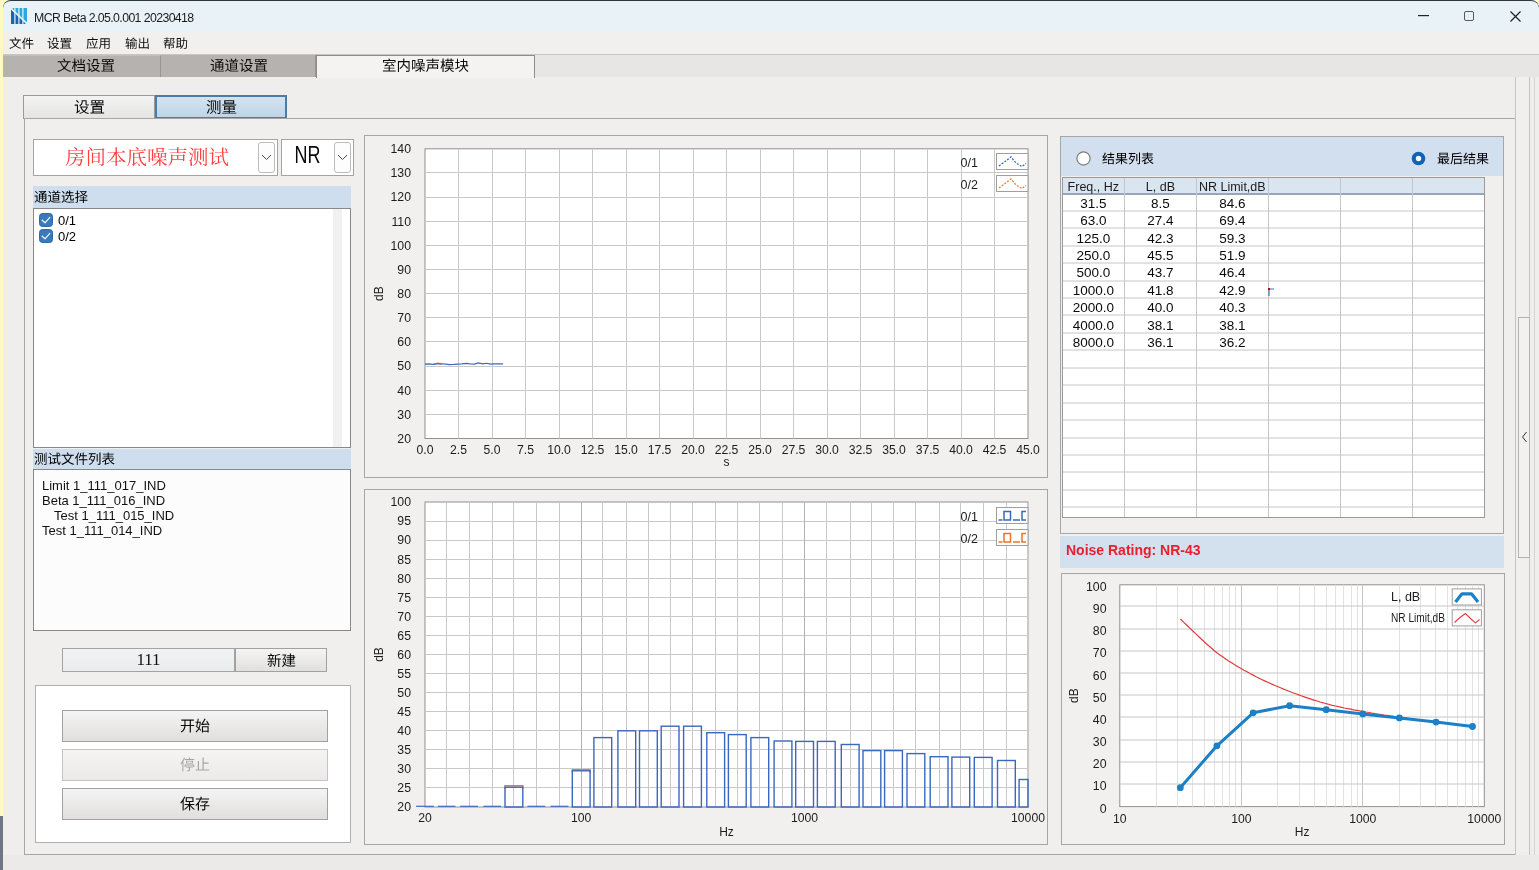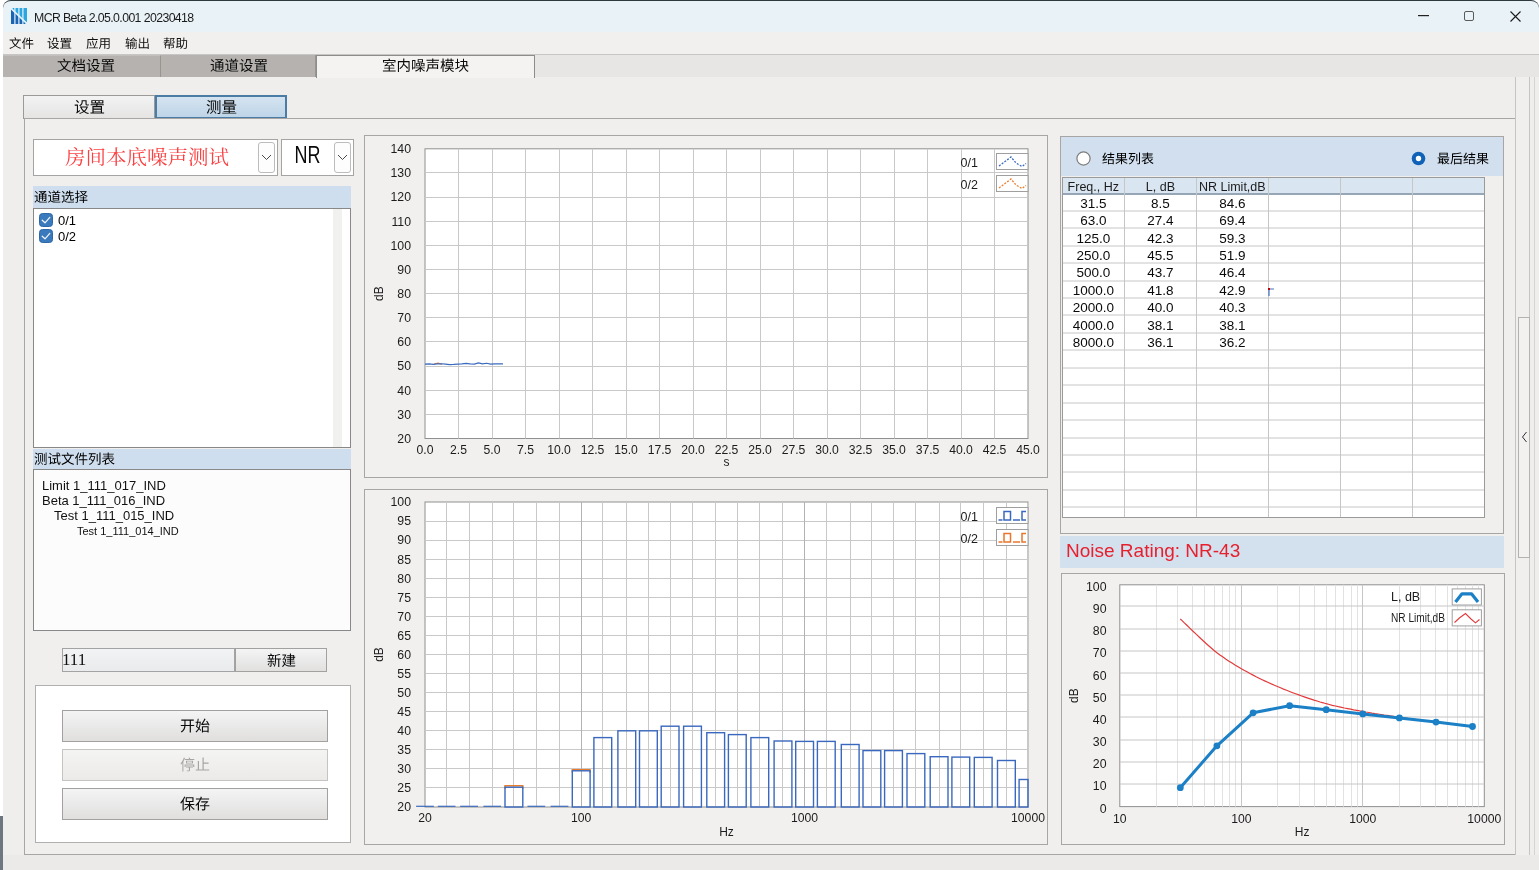--- a/index.html
+++ b/index.html
@@ -1,13 +1,13 @@
 <!DOCTYPE html>
 <html><head><meta charset="utf-8"><style>html,body{margin:0;padding:0;background:#333335;}*{box-sizing:border-box;}body{font-family:"Liberation Sans", sans-serif;}.a{position:absolute;}</style></head><body>
-<div style="position:relative;width:1539px;height:870px;overflow:hidden;background:#ffffff">
+<div style="position:relative;width:1539px;height:870px;overflow:hidden;background:#fef9c3">
     <div class="a" style="left:0;top:816px;width:3px;height:54px;background:#6d7681"></div>
     <div class="a" style="left:3px;top:0;width:1536px;height:870px;background:#efeeec;border-radius:8px 8px 0 0"></div>
     <div class="a" style="left:3px;top:0;width:1536px;height:32px;background:#e9f2f7;border-top:1px solid #2c393f;border-radius:8px 8px 0 0"></div>
     <svg class="a" style="left:11px;top:8px" width="16" height="16" viewBox="0 0 16 16">
 <path d="M0 2 L2 0 H16 V14 L14 16 H0 Z" fill="#2aa7e0"></path>
 <path d="M0 1.5 L14.5 16 H0 Z" fill="#1865b4"></path>
 <path d="M-0.5 0 L16 15.5" stroke="#e9f2f7" stroke-width="1.6"></path>
 <g stroke="#e9f2f7" stroke-width="1.2">
 <line x1="3.9" y1="0" x2="3.9" y2="16"></line>
         <line x1="7.9" y1="0" x2="7.9" y2="16"></line>
@@ -94,23 +94,23 @@
     </svg>
     <div style="position:absolute;left:58px;top:228.5px;font-size:13px;color:#000;font-family:'Liberation Sans', sans-serif;font-weight:normal;white-space:nowrap;line-height:16px;">0/2</div>
     <div class="a" style="left:33px;top:449px;width:318px;height:20px;background:#cfdeee"></div>
     <svg style="position:absolute;left:34.0px;top:451.2px;overflow:visible" width="83" height="17" viewBox="0 -12.8 83 17">
       <path d="M6.6 -1.2C7.2 -0.6 8 0.4 8.4 1L9.1 0.5C8.7 -0.1 7.9 -1 7.2 -1.6ZM4.2 -10.6V-2.1H5V-9.8H7.9V-2.1H8.8V-10.6ZM11.7 -11.2V-0.1C11.7 0.1 11.6 0.2 11.4 0.2C11.2 0.2 10.6 0.2 9.9 0.2C10 0.4 10.2 0.8 10.2 1C11.1 1 11.7 1 12.1 0.9C12.4 0.7 12.5 0.5 12.5 -0.1V-11.2ZM9.9 -10.1V-2H10.7V-10.1ZM6 -8.8V-4C6 -2.4 5.8 -0.7 3.5 0.4C3.6 0.6 3.9 0.9 4 1.1C6.4 -0.2 6.8 -2.2 6.8 -4V-8.8ZM1.1 -10.5C1.8 -10.1 2.8 -9.4 3.3 -9L3.9 -9.8C3.4 -10.2 2.4 -10.8 1.7 -11.2ZM0.5 -6.8C1.3 -6.4 2.2 -5.8 2.7 -5.4L3.3 -6.2C2.8 -6.6 1.8 -7.2 1.1 -7.6ZM0.8 0.4 1.7 0.9C2.3 -0.3 2.9 -2 3.4 -3.4L2.6 -3.9C2.1 -2.4 1.3 -0.7 0.8 0.4Z M15.1 -10.5C15.8 -9.9 16.7 -9 17.1 -8.5L17.8 -9.2C17.4 -9.7 16.5 -10.5 15.8 -11.1ZM24 -10.7C24.6 -10.2 25.2 -9.3 25.4 -8.8L26.2 -9.3C25.9 -9.8 25.3 -10.6 24.7 -11.2ZM14.2 -7.1V-6.1H16.1V-1.3C16.1 -0.7 15.6 -0.3 15.4 -0.1C15.6 0.1 15.8 0.5 15.9 0.7C16.1 0.5 16.5 0.2 18.8 -1.3C18.7 -1.5 18.6 -1.9 18.5 -2.2L17 -1.2V-7.1ZM22.6 -11.3 22.6 -8.5H18.2V-7.6H22.7C22.9 -2.5 23.6 1 25.2 1C25.7 1 26.3 0.5 26.6 -1.8C26.4 -1.9 25.9 -2.2 25.7 -2.4C25.7 -1 25.5 -0.3 25.3 -0.3C24.4 -0.3 23.9 -3.4 23.7 -7.6H26.4V-8.5H23.6C23.6 -9.4 23.6 -10.3 23.6 -11.3ZM18.4 -0.8 18.6 0.1C19.8 -0.2 21.2 -0.6 22.7 -1.1L22.5 -2L21 -1.5V-4.6H22.2V-5.6H18.6V-4.6H20V-1.3Z M32.7 -11.1C33.1 -10.4 33.5 -9.5 33.7 -9L34.8 -9.4C34.6 -9.9 34.2 -10.8 33.8 -11.4ZM27.7 -9V-8H29.8C30.6 -5.9 31.6 -4.1 33 -2.7C31.5 -1.5 29.7 -0.5 27.5 0.1C27.7 0.3 28 0.8 28.1 1.1C30.4 0.3 32.3 -0.6 33.8 -2C35.3 -0.6 37.1 0.4 39.4 1C39.5 0.7 39.8 0.3 40.1 0.1C37.9 -0.5 36.1 -1.4 34.6 -2.7C35.9 -4.1 37 -5.8 37.7 -8H39.9V-9ZM33.8 -3.4C32.5 -4.7 31.5 -6.2 30.8 -8H36.6C35.9 -6.1 35 -4.6 33.8 -3.4Z M44.8 -4.6V-3.6H48.7V1.1H49.7V-3.6H53.4V-4.6H49.7V-7.6H52.8V-8.6H49.7V-11.2H48.7V-8.6H46.8C47 -9.2 47.2 -9.8 47.3 -10.5L46.3 -10.7C46 -8.9 45.5 -7.2 44.7 -6C44.9 -5.9 45.3 -5.7 45.5 -5.5C45.9 -6.1 46.2 -6.8 46.5 -7.6H48.7V-4.6ZM44.1 -11.3C43.4 -9.2 42.2 -7.2 40.9 -5.9C41.1 -5.7 41.4 -5.1 41.5 -4.9C41.9 -5.4 42.3 -5.9 42.8 -6.5V1.1H43.7V-8.1C44.2 -9 44.7 -10 45.1 -11Z M62.7 -9.8V-2.2H63.7V-9.8ZM65.4 -11.3V-0.2C65.4 -0 65.4 0.1 65.2 0.1C64.9 0.1 64.2 0.1 63.5 0C63.6 0.3 63.8 0.8 63.8 1C64.9 1 65.5 1 65.9 0.9C66.3 0.7 66.5 0.4 66.5 -0.2V-11.3ZM56.4 -4.1C57.1 -3.6 58 -2.9 58.5 -2.4C57.6 -1.1 56.4 -0.2 55.1 0.3C55.3 0.5 55.6 0.9 55.7 1.1C58.5 -0.1 60.6 -2.8 61.3 -7.5L60.7 -7.6L60.5 -7.6H57.5C57.7 -8.2 57.9 -8.9 58 -9.6H61.7V-10.6H54.8V-9.6H57C56.6 -7.6 55.8 -5.7 54.7 -4.4C54.9 -4.3 55.3 -3.9 55.5 -3.7C56.1 -4.5 56.7 -5.5 57.1 -6.7H60.2C59.9 -5.4 59.5 -4.3 59 -3.3C58.5 -3.8 57.7 -4.4 57 -4.8Z M70.9 1.1C71.2 0.9 71.7 0.7 75.5 -0.5C75.4 -0.7 75.3 -1.1 75.3 -1.4L72 -0.4V-3.4C72.8 -3.9 73.6 -4.5 74.1 -5.2C75.2 -2.4 77.1 -0.3 79.9 0.6C80 0.4 80.3 -0 80.6 -0.3C79.2 -0.6 78.1 -1.3 77.1 -2.2C78 -2.7 79 -3.4 79.8 -4.1L78.9 -4.7C78.3 -4.1 77.4 -3.4 76.6 -2.8C76 -3.5 75.5 -4.3 75.1 -5.2H80.1V-6.1H74.7V-7.3H79.1V-8.1H74.7V-9.3H79.7V-10.1H74.7V-11.3H73.7V-10.1H68.9V-9.3H73.7V-8.1H69.6V-7.3H73.7V-6.1H68.4V-5.2H72.9C71.6 -4 69.7 -3 68 -2.5C68.2 -2.3 68.5 -1.9 68.7 -1.6C69.4 -1.9 70.2 -2.3 71 -2.7V-0.7C71 -0.2 70.7 0 70.5 0.1C70.6 0.4 70.8 0.8 70.9 1.1Z" fill="#000"></path>
     </svg>
     <div class="a" style="left:33px;top:469px;width:318px;height:162px;background:#fcfcfc;border:1px solid #888"></div>
     <div style="position:absolute;left:42px;top:477.5px;font-size:13px;color:#111;font-family:'Liberation Sans', sans-serif;font-weight:normal;white-space:nowrap;line-height:16px;">Limit 1_111_017_IND</div>
     <div style="position:absolute;left:42px;top:492.8px;font-size:13px;color:#111;font-family:'Liberation Sans', sans-serif;font-weight:normal;white-space:nowrap;line-height:16px;">Beta 1_111_016_IND</div>
     <div style="position:absolute;left:42px;top:508.1px;font-size:13px;color:#111;font-family:'Liberation Sans', sans-serif;font-weight:normal;white-space:nowrap;line-height:16px;margin-left:12px;">Test 1_111_015_IND</div>
-    <div style="position:absolute;left:42px;top:523.4px;font-size:11px;color:#111;font-family:'Liberation Sans', sans-serif;font-weight:normal;white-space:nowrap;line-height:16px;margin-left:35px;">Test 1_111_014_IND</div>
+    <div style="position:absolute;left:42px;top:523.4px;font-size:13px;color:#111;font-family:'Liberation Sans', sans-serif;font-weight:normal;white-space:nowrap;line-height:16px;">Test 1_111_014_IND</div>
     <div class="a" style="left:62px;top:648px;width:173px;height:24px;background:linear-gradient(180deg,#f2f3f4,#e9ebec);border:1px solid #a3a3a3"></div>
-    <div style="position:absolute;left:62px;top:650px;font-size:17px;color:#111;font-family:'Liberation Serif', serif;font-weight:normal;white-space:nowrap;line-height:20px;width:173px;text-align:left;">111</div>
+    <div style="position:absolute;left:62px;top:650px;font-size:17px;color:#111;font-family:'Liberation Serif', serif;font-weight:normal;white-space:nowrap;line-height:20px;width:173px;text-align:center;">111</div>
     <div class="a" style="left:235px;top:648px;width:92px;height:24px;background:linear-gradient(180deg,#f4f4f4,#e1e0df);border:1px solid #a3a19f"></div>
     <svg style="position:absolute;left:266.5px;top:651.7px;overflow:visible" width="31" height="18" viewBox="0 -13.8 31 18">
       <path d="M5.2 -3.1C5.7 -2.4 6.2 -1.4 6.4 -0.7L7.2 -1.2C7 -1.8 6.4 -2.8 6 -3.5ZM2 -3.4C1.7 -2.5 1.2 -1.6 0.6 -1C0.8 -0.9 1.2 -0.6 1.4 -0.4C1.9 -1.1 2.5 -2.2 2.8 -3.2ZM8 -10.8V-5.8C8 -3.9 7.9 -1.4 6.7 0.4C6.9 0.5 7.3 0.8 7.5 1C8.8 -0.9 9 -3.7 9 -5.8V-6.3H11.2V1.1H12.3V-6.3H13.9V-7.3H9V-10.1C10.6 -10.3 12.2 -10.7 13.4 -11.1L12.6 -11.9C11.5 -11.5 9.6 -11 8 -10.8ZM3.1 -12C3.3 -11.6 3.6 -11.1 3.7 -10.7H0.9V-9.7H7.3V-10.7H4.9C4.7 -11.1 4.4 -11.8 4.1 -12.2ZM5.5 -9.7C5.3 -9 5 -8 4.7 -7.4H0.7V-6.4H3.6V-4.9H0.7V-4H3.6V-0.3C3.6 -0.1 3.6 -0.1 3.5 -0.1C3.3 -0.1 2.9 -0.1 2.3 -0.1C2.5 0.2 2.6 0.6 2.7 0.9C3.4 0.9 3.9 0.8 4.2 0.7C4.5 0.5 4.6 0.3 4.6 -0.2V-4H7.4V-4.9H4.6V-6.4H7.5V-7.4H5.7C5.9 -8 6.2 -8.7 6.5 -9.5ZM1.8 -9.4C2.1 -8.8 2.3 -7.9 2.4 -7.4L3.3 -7.6C3.3 -8.2 3 -9 2.7 -9.6Z M20.2 -10.9V-10.1H22.9V-9H19.3V-8.1H22.9V-7H20.1V-6.1H22.9V-5H20V-4.2H22.9V-3H19.4V-2.2H22.9V-0.7H24V-2.2H28.1V-3H24V-4.2H27.5V-5H24V-6.1H27.2V-8.1H28.2V-9H27.2V-10.9H24V-12.2H22.9V-10.9ZM24 -8.1H26.2V-7H24ZM24 -9V-10.1H26.2V-9ZM15.9 -5.7C15.9 -5.9 16.2 -6 16.5 -6.2H18.2C18.1 -4.9 17.8 -3.8 17.4 -2.8C17 -3.4 16.7 -4.1 16.4 -5L15.6 -4.7C16 -3.5 16.4 -2.6 17 -1.8C16.4 -0.9 15.8 -0.1 15 0.4C15.3 0.6 15.7 1 15.8 1.2C16.5 0.6 17.2 -0.1 17.7 -1C19.2 0.4 21.3 0.8 24 0.8H28C28.1 0.5 28.3 0 28.4 -0.2C27.7 -0.2 24.6 -0.2 24 -0.2C21.5 -0.2 19.5 -0.5 18.1 -1.9C18.7 -3.3 19.1 -5 19.3 -7L18.7 -7.1L18.5 -7.1H17.3C18 -8.2 18.7 -9.6 19.4 -11L18.7 -11.4L18.4 -11.3H15.4V-10.3H17.9C17.4 -9 16.6 -7.8 16.4 -7.5C16.1 -7 15.7 -6.6 15.5 -6.6C15.6 -6.4 15.8 -5.9 15.9 -5.7Z" fill="#0c0c0c"></path>
     </svg>
     <div class="a" style="left:35px;top:685px;width:316px;height:158px;background:#fff;border:1px solid #b2b0ae"></div>
     <div class="a" style="left:62px;top:710px;width:266px;height:32px;background:linear-gradient(180deg,#f4f4f4,#e0dfde);border:1px solid #a3a19f"></div>
     <svg style="position:absolute;left:180.0px;top:717.2px;overflow:visible" width="32" height="19" viewBox="0 -14.2 32 19">
       <path d="M9.7 -10.5V-6.3H5.5V-6.9V-10.5ZM0.8 -6.3V-5.2H4.3C4.1 -3.1 3.3 -1.1 0.8 0.4C1.1 0.6 1.5 1 1.7 1.3C4.5 -0.5 5.3 -2.8 5.5 -5.2H9.7V1.2H10.9V-5.2H14.2V-6.3H10.9V-10.5H13.8V-11.6H1.3V-10.5H4.4V-6.9L4.4 -6.3Z M21.9 -4.9V1.2H23V0.5H27.5V1.2H28.6V-4.9ZM23 -0.5V-3.9H27.5V-0.5ZM21.4 -6.1C21.9 -6.3 22.5 -6.3 28.1 -6.8C28.3 -6.4 28.5 -6 28.6 -5.7L29.5 -6.2C29.1 -7.4 28 -9.1 27 -10.4L26.1 -10C26.6 -9.3 27.1 -8.5 27.6 -7.8L22.8 -7.5C23.8 -8.8 24.8 -10.5 25.6 -12.3L24.4 -12.6C23.7 -10.7 22.4 -8.7 22 -8.2C21.6 -7.6 21.3 -7.3 21.1 -7.2C21.2 -6.9 21.4 -6.3 21.4 -6.1ZM18 -8.5H19.7C19.6 -6.6 19.2 -4.9 18.7 -3.6C18.2 -4 17.7 -4.4 17.2 -4.8C17.4 -5.8 17.8 -7.2 18 -8.5ZM16 -4.4C16.7 -3.9 17.5 -3.2 18.3 -2.6C17.6 -1.3 16.7 -0.3 15.6 0.3C15.8 0.5 16.1 0.9 16.3 1.2C17.4 0.5 18.3 -0.5 19.1 -1.9C19.6 -1.3 20.1 -0.8 20.5 -0.3L21.1 -1.2C20.8 -1.7 20.2 -2.3 19.5 -2.9C20.2 -4.6 20.7 -6.7 20.8 -9.4L20.2 -9.6L20 -9.5H18.2C18.4 -10.5 18.6 -11.5 18.7 -12.5L17.7 -12.5C17.6 -11.6 17.4 -10.6 17.2 -9.5H15.6V-8.5H17C16.7 -6.9 16.3 -5.4 16 -4.4Z" fill="#0c0c0c"></path>
     </svg>
     <div class="a" style="left:62px;top:749px;width:266px;height:32px;background:linear-gradient(180deg,#f4f4f3,#ebeae9);border:1px solid #c6c4c2"></div>
@@ -291,21 +291,21 @@
       <text x="170.3" y="152.8" font-size="13.5" text-anchor="middle" fill="#0a0a0a" font-family="Liberation Sans, sans-serif">38.1</text>
       <text x="31.3" y="170.2" font-size="13.5" text-anchor="middle" fill="#0a0a0a" font-family="Liberation Sans, sans-serif">8000.0</text>
       <text x="98.4" y="170.2" font-size="13.5" text-anchor="middle" fill="#0a0a0a" font-family="Liberation Sans, sans-serif">36.1</text>
       <text x="170.3" y="170.2" font-size="13.5" text-anchor="middle" fill="#0a0a0a" font-family="Liberation Sans, sans-serif">36.2</text>
     </svg>
     <svg class="a" style="left:1268px;top:288px" width="7" height="9">
       <path d="M1 8 V1 H6" fill="none" stroke="#4472c4" stroke-width="1.2"></path>
       <rect x="0" y="0" width="2" height="2" fill="#c00000"></rect>
     </svg>
     <div class="a" style="left:1060px;top:536px;width:444px;height:31.5px;background:#d3e0ee"></div>
-    <div style="position:absolute;left:1066px;top:538.5px;font-size:19px;color:#e8202e;font-family:'Liberation Sans', sans-serif;font-weight:normal;white-space:nowrap;line-height:23px;text-align:center;">Noise Rating: NR-43</div>
+    <div style="position:absolute;left:1066px;top:538.5px;font-size:14px;color:#e8202e;font-family:'Liberation Sans', sans-serif;font-weight:bold;white-space:nowrap;line-height:23px;text-align:center;">Noise Rating: NR-43</div>
     <svg class="a" style="left:1061px;top:572.5px" width="444" height="272" viewBox="0 0 444 272">
       <rect x="0.5" y="0.5" width="443" height="271" fill="#f1f0ef" stroke="#a8a6a4"></rect>
       <rect x="58.8" y="11.8" width="364.5" height="221.8" fill="#ffffff" stroke="#909090" stroke-width="1"></rect>
       <path d="M95.5 11.8 V233.60000000000002 M116.5 11.8 V233.60000000000002 M131.5 11.8 V233.60000000000002 M143.5 11.8 V233.60000000000002 M153.5 11.8 V233.60000000000002 M161.5 11.8 V233.60000000000002 M168.5 11.8 V233.60000000000002 M174.5 11.8 V233.60000000000002 M216.5 11.8 V233.60000000000002 M238.5 11.8 V233.60000000000002 M253.5 11.8 V233.60000000000002 M265.5 11.8 V233.60000000000002 M274.5 11.8 V233.60000000000002 M282.5 11.8 V233.60000000000002 M290.5 11.8 V233.60000000000002 M296.5 11.8 V233.60000000000002 M338.5 11.8 V233.60000000000002 M359.5 11.8 V233.60000000000002 M374.5 11.8 V233.60000000000002 M386.5 11.8 V233.60000000000002 M396.5 11.8 V233.60000000000002 M404.5 11.8 V233.60000000000002 M411.5 11.8 V233.60000000000002 M417.5 11.8 V233.60000000000002" stroke="#e2e2e2" stroke-width="1" fill="none"></path>
       <path d="M180.5 11.8 V233.60000000000002 M301.5 11.8 V233.60000000000002 M58.8 33 H423.3 M58.8 56 H423.3 M58.8 78 H423.3 M58.8 100 H423.3 M58.8 122 H423.3 M58.8 144 H423.3 M58.8 167 H423.3 M58.8 189 H423.3 M58.8 211 H423.3" stroke="#c6c6c6" stroke-width="1" fill="none"></path>
       <text x="45.5" y="17.8" font-size="12.3" text-anchor="end" fill="#1c1c1c" font-family="Liberation Sans, sans-serif">100</text>
       <text x="45.5" y="40.0" font-size="12.3" text-anchor="end" fill="#1c1c1c" font-family="Liberation Sans, sans-serif">90</text>
       <text x="45.5" y="62.2" font-size="12.3" text-anchor="end" fill="#1c1c1c" font-family="Liberation Sans, sans-serif">80</text>
       <text x="45.5" y="84.3" font-size="12.3" text-anchor="end" fill="#1c1c1c" font-family="Liberation Sans, sans-serif">70</text>
       <text x="45.5" y="106.5" font-size="12.3" text-anchor="end" fill="#1c1c1c" font-family="Liberation Sans, sans-serif">60</text>

